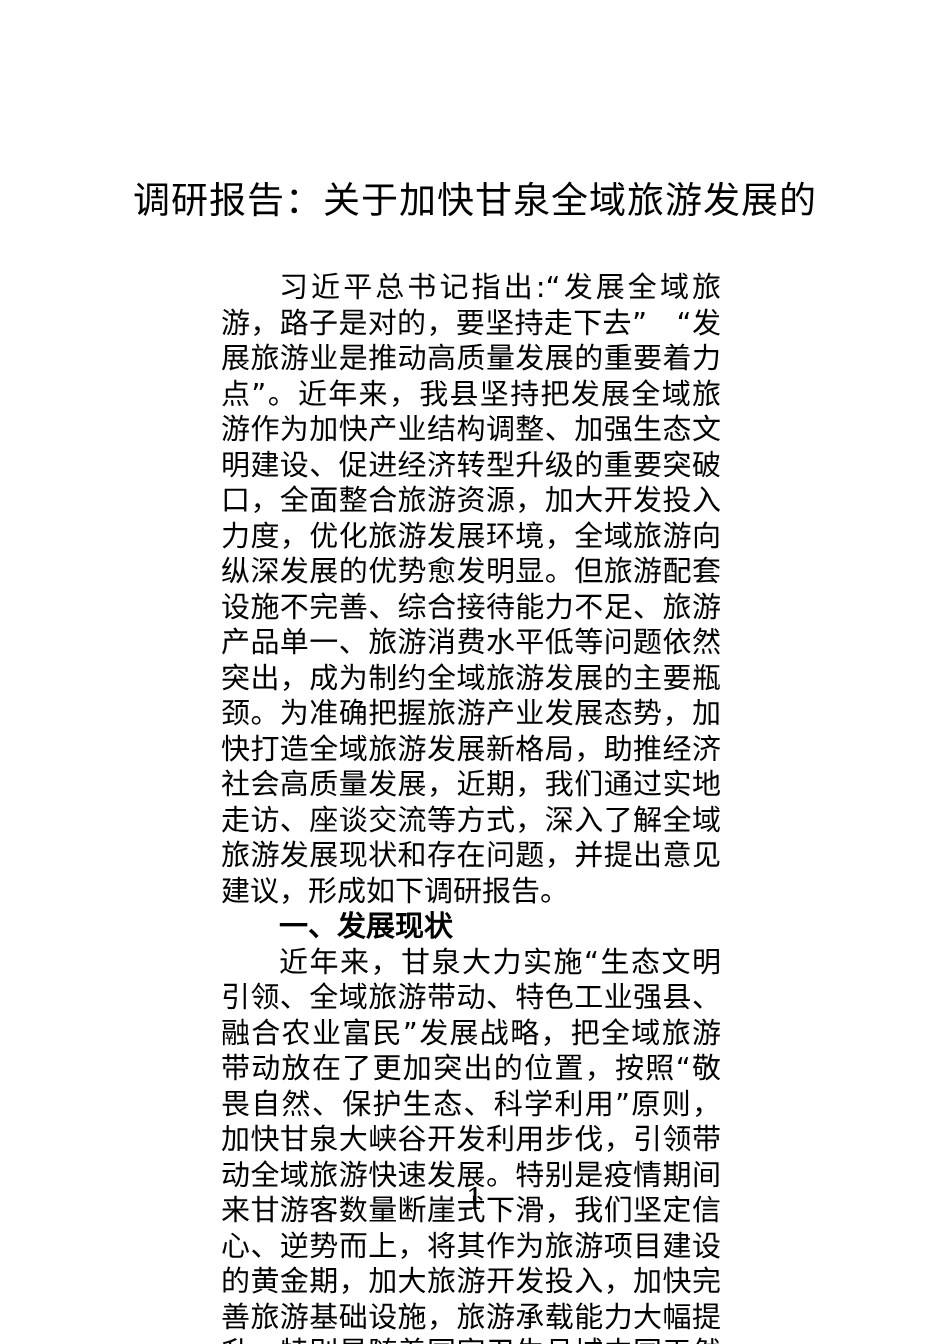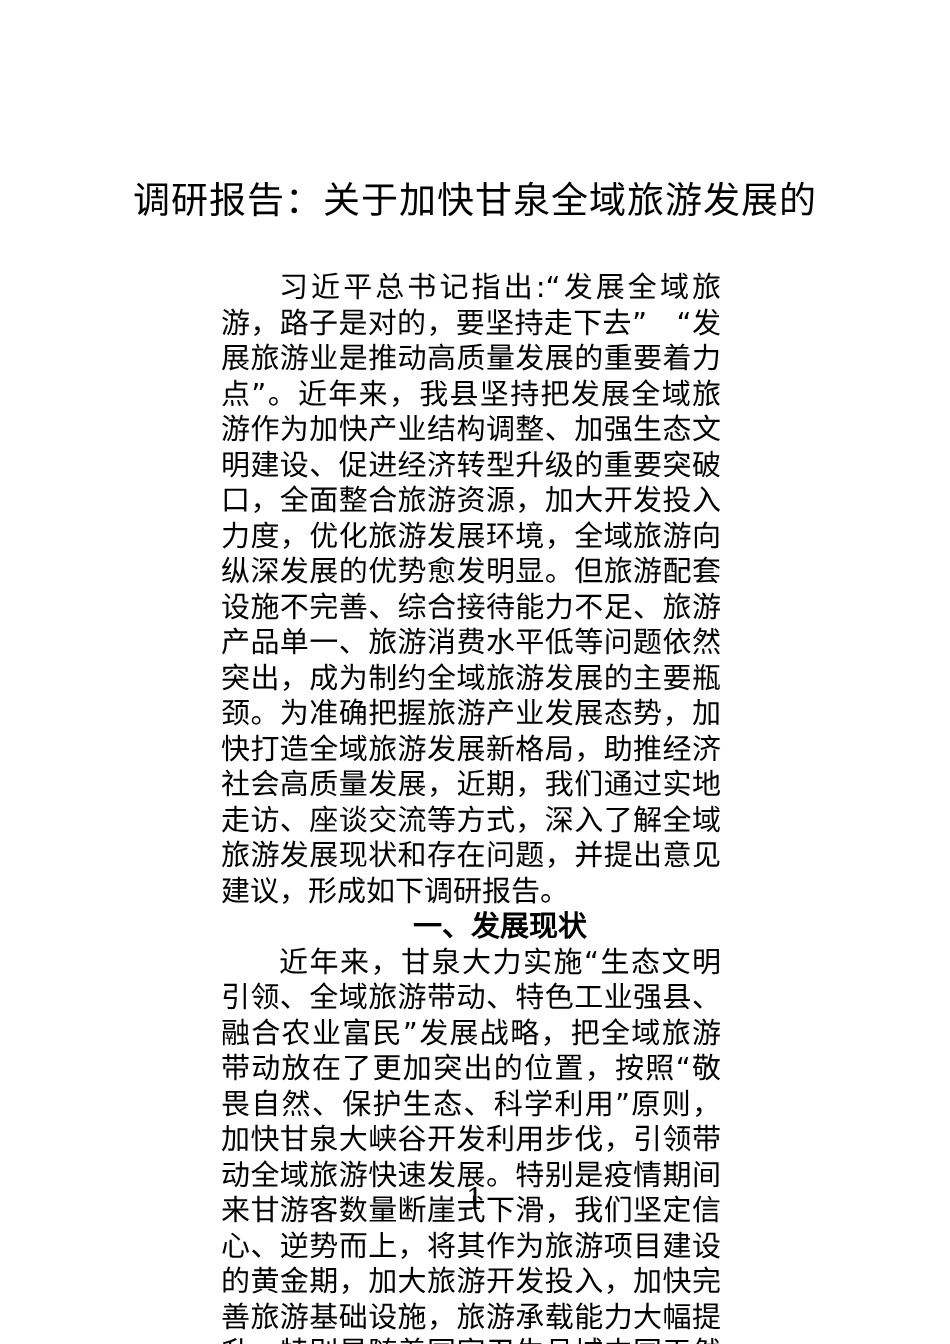--- a/index.html
+++ b/index.html
@@ -38,21 +38,21 @@
     text-align: justify;
     text-justify: inter-ideograph;
   }
   .doc-content p {
     margin: 0;
     text-indent: 2em;
     word-break: break-all;
   }
   .doc-content p.heading {
     font-weight: 700;
-    text-align: center;
+    text-align: left;
   }
   .page-number {
     position: absolute;
     top: 1183px;
     left: 0;
     width: 100%;
     text-align: center;
     font-family: "DejaVu Serif", "Liberation Serif", serif;
     font-size: 29px;
     line-height: 32px;

